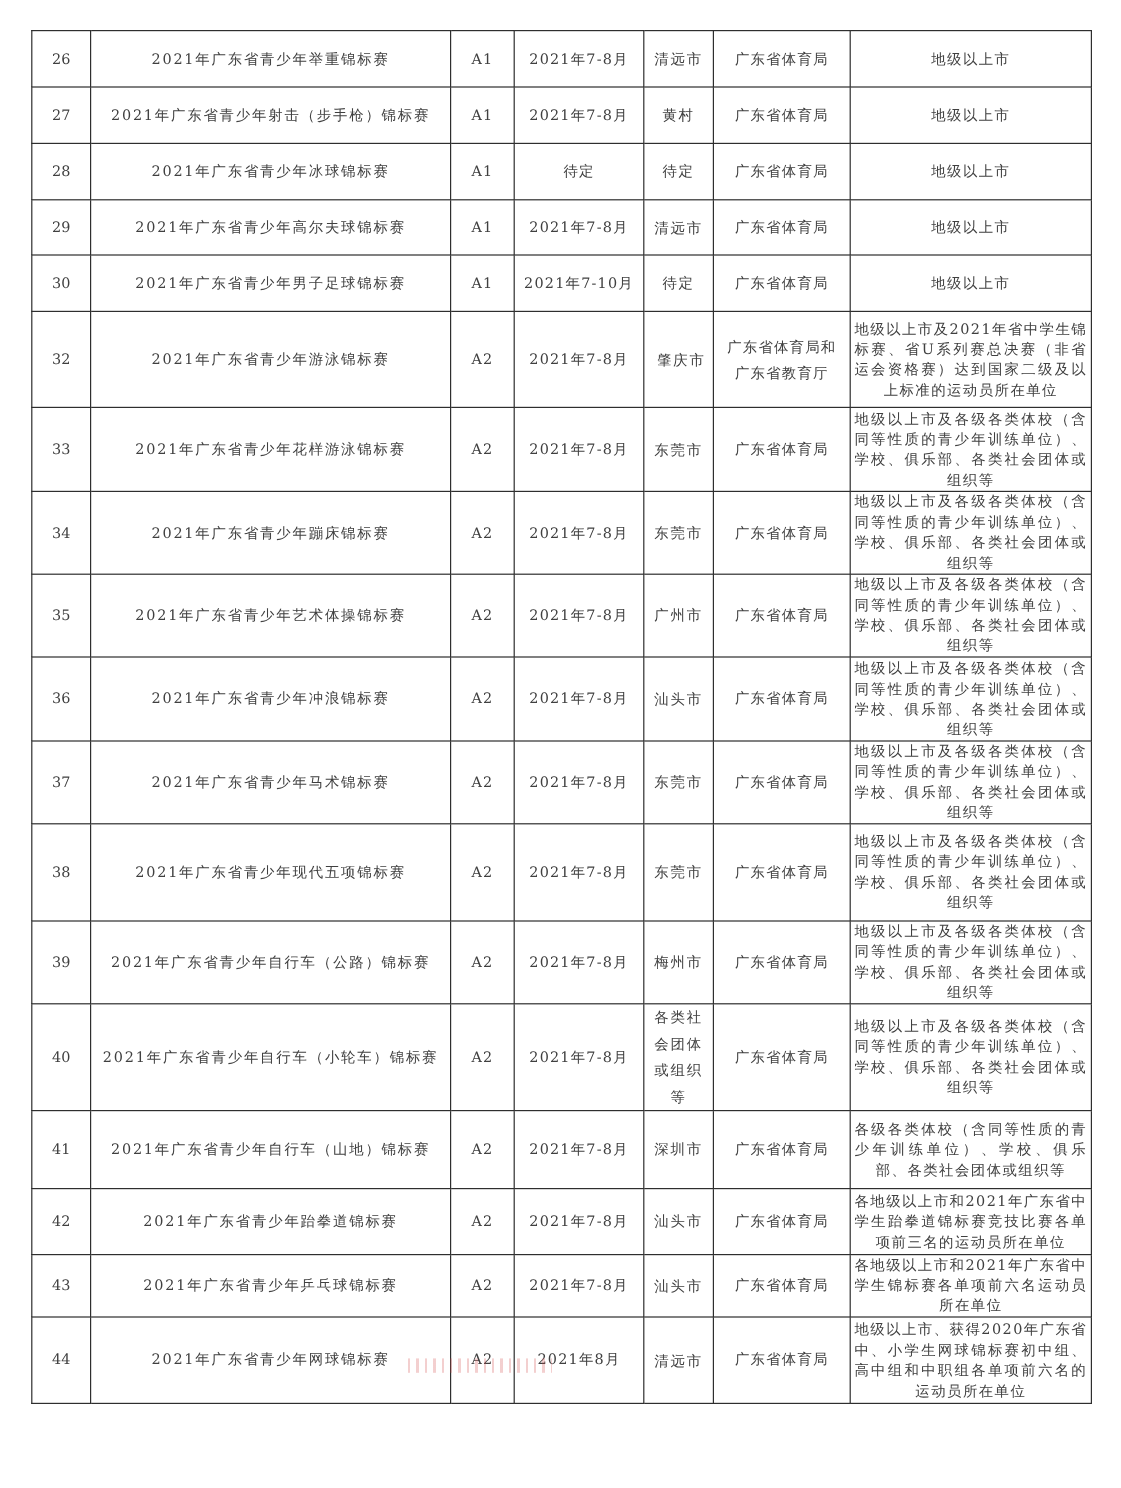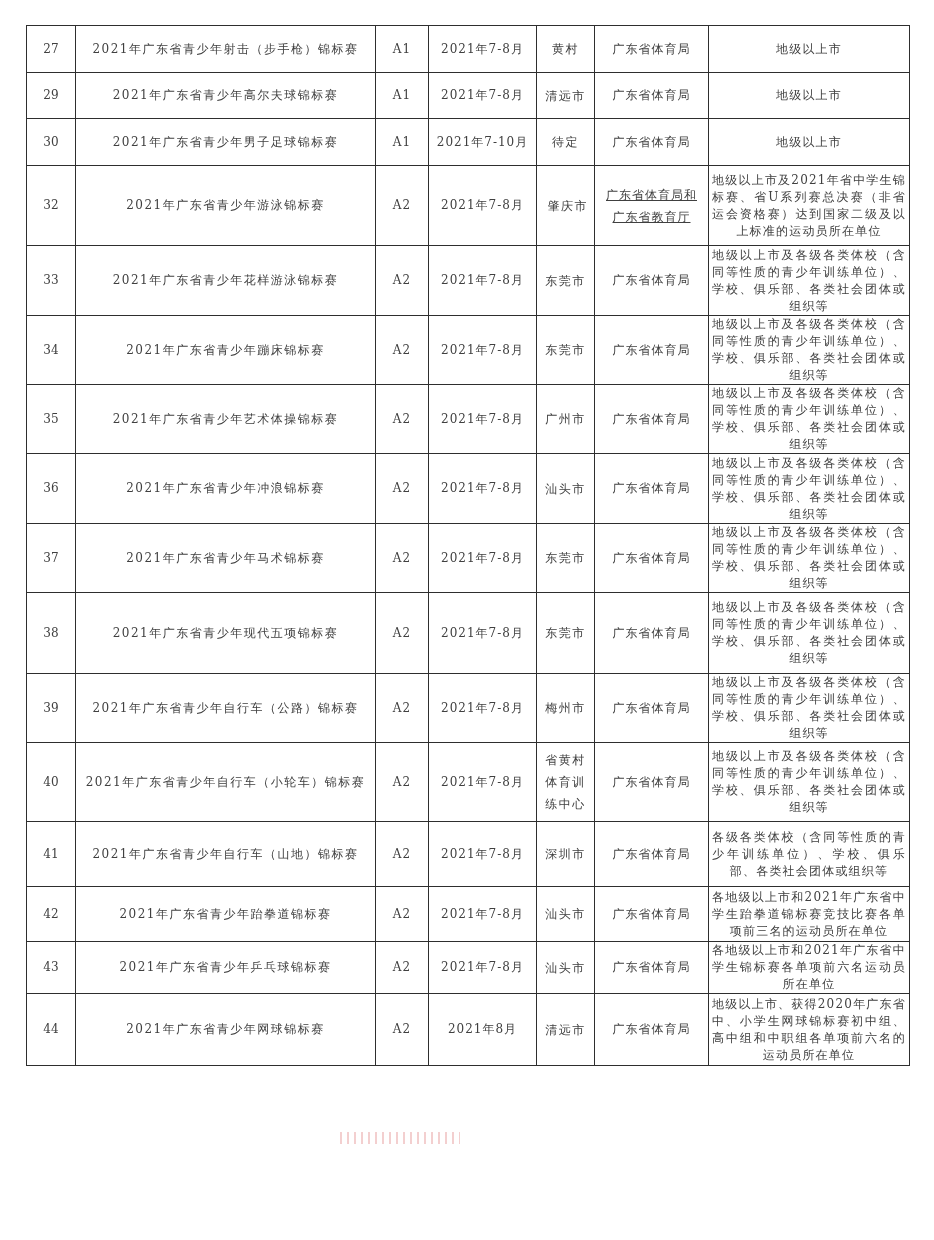--- a/index.html
+++ b/index.html
@@ -25,31 +25,49 @@
   <colgroup>
     <col class="c1">
       <col class="c2">
       <col class="c3">
       <col class="c4">
       <col class="c5">
       <col class="c6">
       <col class="c7">
   </colgroup>
   <tbody id="tbody">
+  <tr style="height: 47px;">
+    <td class="num">26</td>
+    <td class="name">2021年广东省青少年举重锦标赛</td>
+    <td>A1</td>
+    <td>2021年7-8月</td>
+    <td class="loc" style="padding: 0px 6px;">清远市</td>
+    <td>广东省体育局</td>
+    <td class="req">地级以上市</td>
+  </tr>
 
   <tr style="height: 47px;">
     <td class="num">27</td>
     <td class="name">2021年广东省青少年射击（步手枪）锦标赛</td>
     <td>A1</td>
     <td>2021年7-8月</td>
     <td class="loc" style="padding: 12px 6px;">黄村</td>
     <td>广东省体育局</td>
     <td class="req">地级以上市</td>
   </tr>
 
+  <tr style="height: 47px;">
+    <td class="num">28</td>
+    <td class="name">2021年广东省青少年冰球锦标赛</td>
+    <td>A1</td>
+    <td>待定</td>
+    <td class="loc" style="padding: 0px 6px;">待定</td>
+    <td>广东省体育局</td>
+    <td class="req">地级以上市</td>
+  </tr>
 
   <tr style="height: 46px;">
     <td class="num">29</td>
     <td class="name">2021年广东省青少年高尔夫球锦标赛</td>
     <td>A1</td>
     <td>2021年7-8月</td>
     <td class="loc" style="padding: 0px 6px;">清远市</td>
     <td>广东省体育局</td>
     <td class="req">地级以上市</td>
   </tr>
@@ -64,21 +82,21 @@
     <td class="req">地级以上市</td>
   </tr>
 
 
   <tr style="height: 80px;">
     <td class="num">32</td>
     <td class="name">2021年广东省青少年游泳锦标赛</td>
     <td>A2</td>
     <td>2021年7-8月</td>
     <td class="loc" style="padding: 0px 6px; text-align: right;">肇庆市</td>
-    <td style="padding: 0px 8px; line-height: 22px; text-decoration: underline;">广东省体育局和广东省教育厅</td>
+    <td style="padding: 0px 8px; line-height: 22px;">广东省体育局和广东省教育厅</td>
     <td class="req">地级以上市及2021年省中学生锦标赛、省U系列赛总决赛（非省运会资格赛）达到国家二级及以上标准的运动员所在单位</td>
   </tr>
 
   <tr style="height: 70px;">
     <td class="num">33</td>
     <td class="name">2021年广东省青少年花样游泳锦标赛</td>
     <td>A2</td>
     <td>2021年7-8月</td>
     <td class="loc" style="padding: 0px 6px;">东莞市</td>
     <td>广东省体育局</td>
@@ -143,21 +161,21 @@
     <td class="loc" style="padding: 0px 6px; font-family: Liberation Serif, serif;">梅州市</td>
     <td>广东省体育局</td>
     <td class="req">地级以上市及各级各类体校（含同等性质的青少年训练单位）、学校、俱乐部、各类社会团体或组织等</td>
   </tr>
 
   <tr style="height: 79px;">
     <td class="num">40</td>
     <td class="name">2021年广东省青少年自行车（小轮车）锦标赛</td>
     <td>A2</td>
     <td>2021年7-8月</td>
-    <td class="loc" style="padding: 0px 6px;">省黄村体育训练中心</td>
+    <td class="loc" style="padding: 0px 6px;">各类社会团体或组织等</td>
     <td>广东省体育局</td>
     <td class="req">地级以上市及各级各类体校（含同等性质的青少年训练单位）、学校、俱乐部、各类社会团体或组织等</td>
   </tr>
 
   <tr style="height: 65px;">
     <td class="num">41</td>
     <td class="name">2021年广东省青少年自行车（山地）锦标赛</td>
     <td>A2</td>
     <td>2021年7-8月</td>
     <td class="loc" style="padding: 0px 6px;">深圳市</td>

